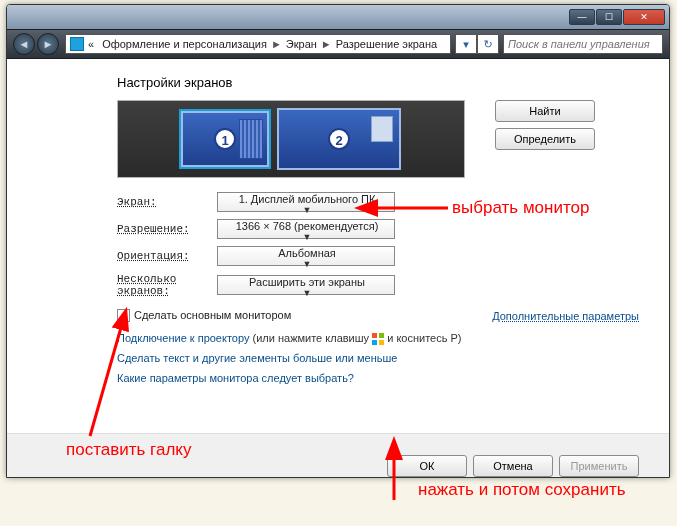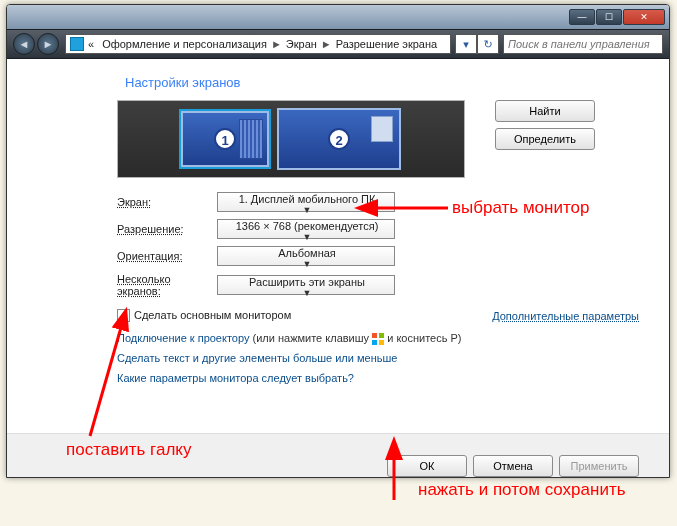--- a/index.html
+++ b/index.html
@@ -96,24 +96,24 @@
     padding: 2px 4px;
   }
   .content {
     position: absolute;
     top: 56px; left: 0; right: 0; bottom: 0;
     background: #fff;
     padding: 10px 30px 10px 110px;
     overflow: hidden;
   }
   h1.page-title {
-    color: #3b82f6;
+    color: #000000;
     font-weight: normal;
     font-size: 13px;
-    margin: 4px 0 10px 8px;
+    margin: 4px 0 10px 0;
   }
   .preview-row {
     display: flex;
     align-items: flex-start;
     margin-bottom: 14px;
   }
   .preview {
     width: 348px; height: 78px;
     border: 1px solid #b5b5b5;
     background: linear-gradient(#3e3e3e, #2a2a2a);
@@ -151,21 +151,21 @@
   .btncol { margin-left: 30px; display:flex; flex-direction:column; gap:6px;}
   .winbtn {
     width: 100px; height: 22px;
     background: linear-gradient(#fdfdfd,#e3e3e3);
     border: 1px solid #8a8a8a;
     border-radius: 3px;
     font-size: 11px;
     cursor: pointer;
   }
   .form-row { display:flex; align-items:center; margin: 7px 0; }
-  .form-row label { width:100px; text-decoration: underline; text-decoration-style: dotted; cursor: help; }
+  .form-row label { width:100px; text-decoration: underline; text-decoration-style: dotted; cursor: help; font-family: Liberation Mono, monospace; }
   .combo {
     width: 178px; height: 20px;
     border: 1px solid #888;
     background: linear-gradient(#fff,#eee);
     display: inline-flex; align-items: center; justify-content: space-between;
     padding: 0 4px 0 6px;
     font-size: 11px;
     cursor: pointer;
     flex-direction: column;
   }

